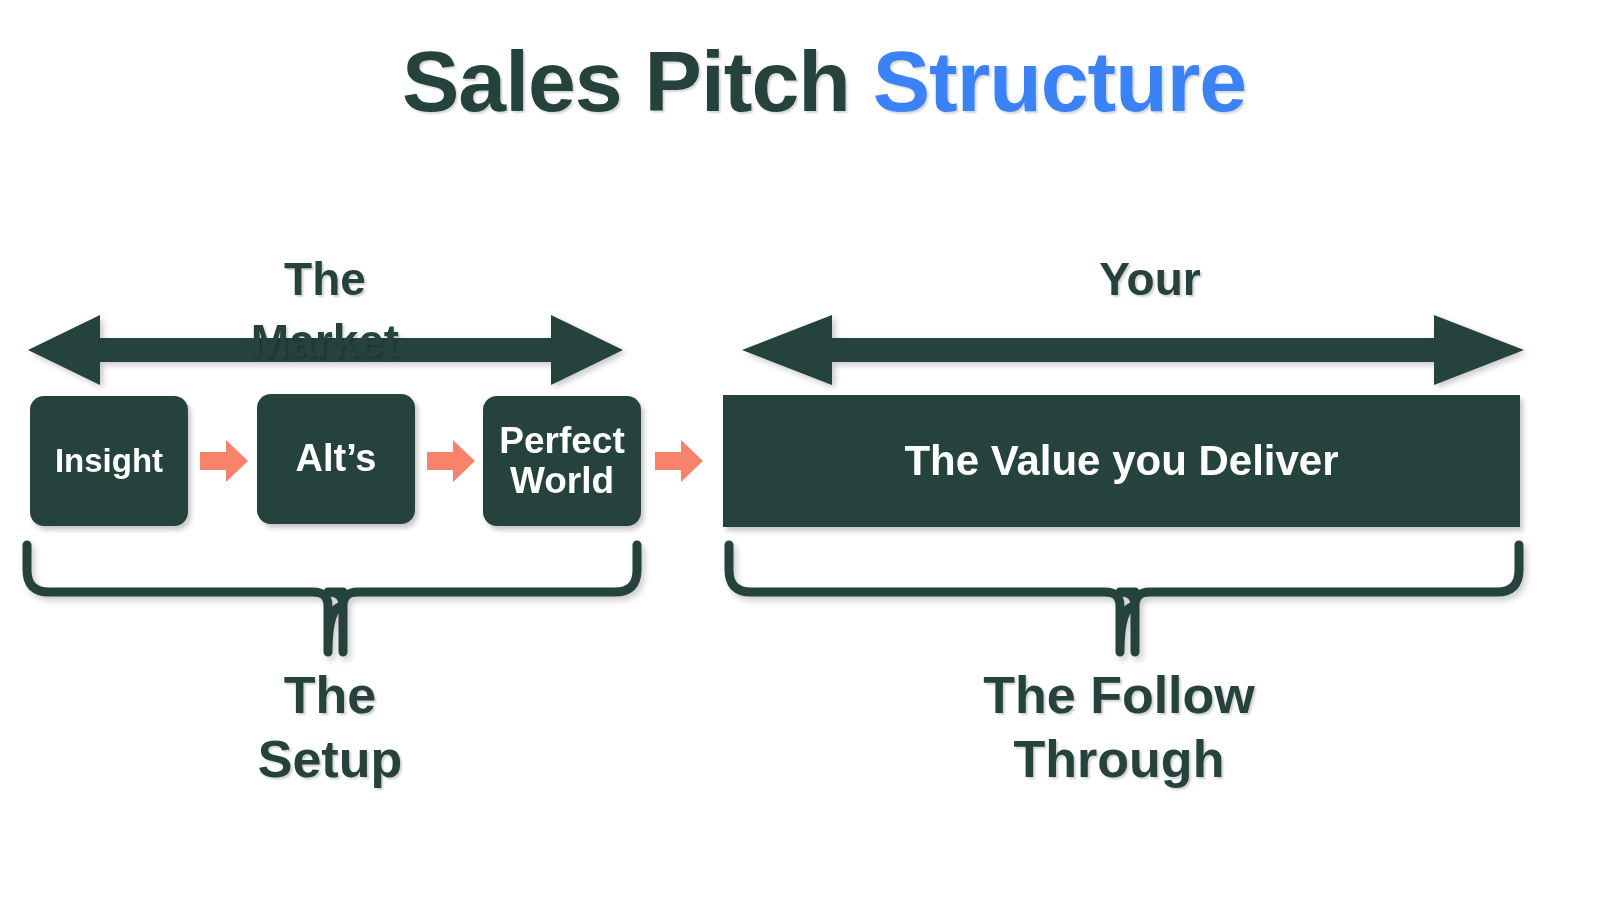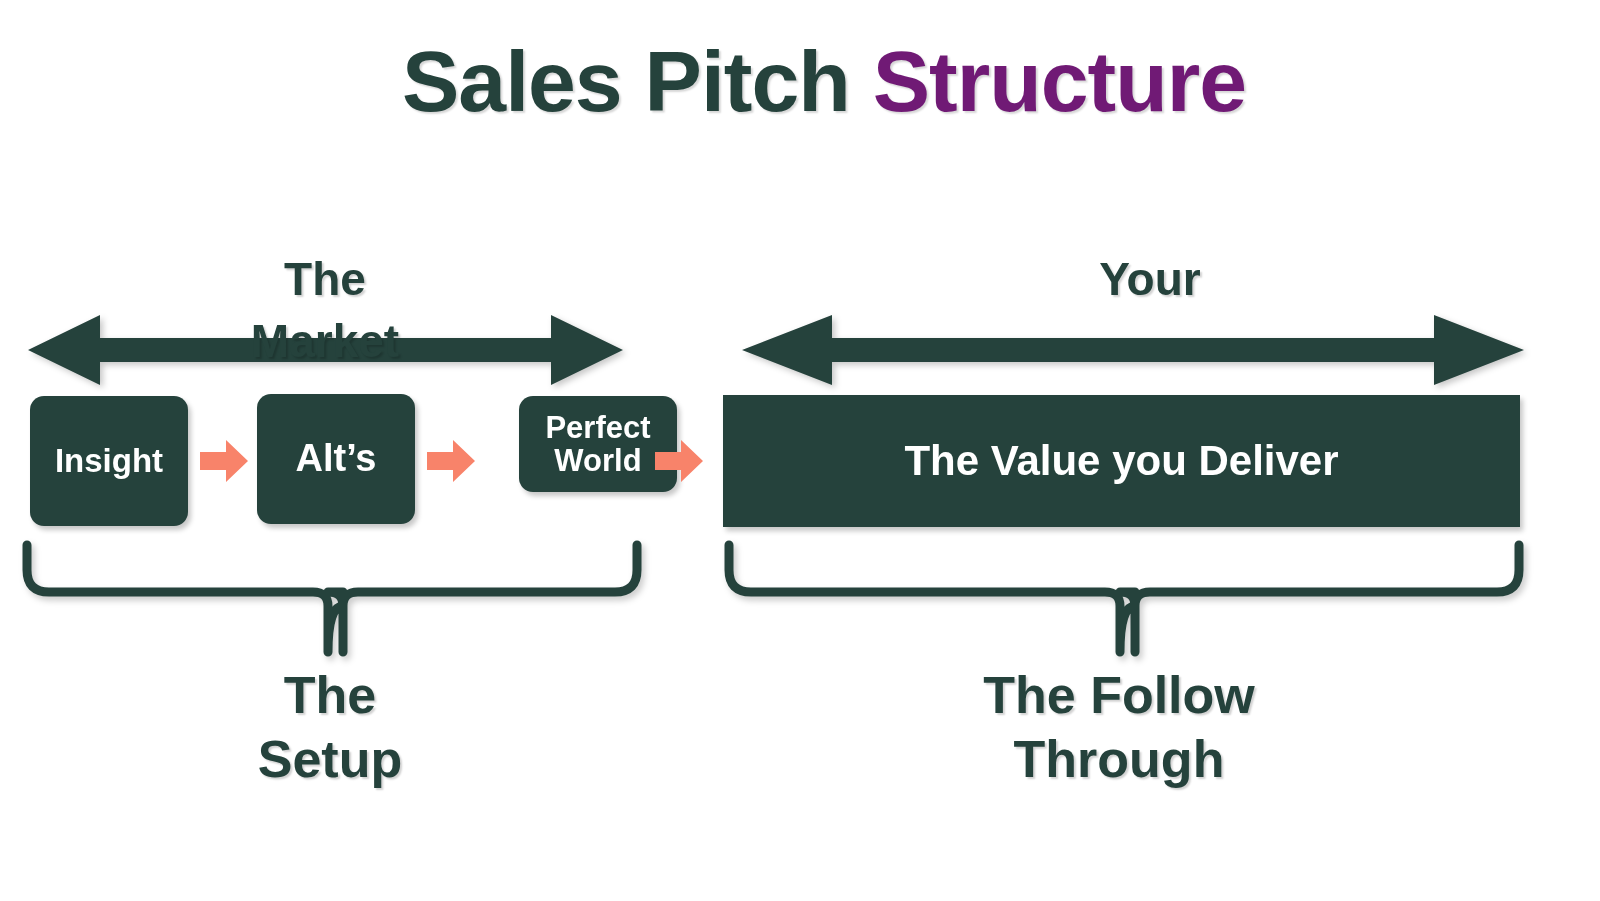--- a/index.html
+++ b/index.html
@@ -24,21 +24,21 @@
     width: 1600px;
     text-align: center;
     font-size: 86px;
     font-weight: 700;
     letter-spacing: -1px;
     line-height: 1.05;
     white-space: nowrap;
     text-shadow: 2px 2px 2px rgba(0,0,0,0.16);
   }
   #title .t-dark { color: #25423C; margin-left: 48px; }
-  #title .t-accent { color: #701a75; }
+  #title .t-accent { color: #3b82f6; }
 
   
   .band-label {
     position: absolute;
     text-align: center;
     font-size: 46px;
     font-weight: 700;
     line-height: 62px;
     color: #25423C;
     text-shadow: 2px 2px 2px rgba(0,0,0,0.18);
@@ -70,21 +70,21 @@
     justify-content: center;
     text-align: center;
     font-weight: 700;
     line-height: 1.08;
     box-shadow: 3px 4px 5px rgba(0,0,0,0.22);
     box-sizing: border-box;
     padding: 4px 10px;
   }
   #box-insight       { left: 30px;  top: 396px; width: 158px; height: 130px; font-size: 33px; }
   #box-alts          { left: 257px; top: 394px; width: 158px; height: 130px; font-size: 38px; }
-  #box-perfect-world { left: 483px; top: 396px; width: 158px; height: 96px; font-size: 31px; margin-left: 36px; }
+  #box-perfect-world { left: 483px; top: 396px; width: 158px; height: 130px; font-size: 37px; }
   #box-value         { left: 723px; top: 395px; width: 797px; height: 132px; font-size: 42px; border-radius: 0; }
 
   
   .flow-arrow {
     position: absolute;
     width: 48px;
     height: 46px;
     top: 438px;
     z-index: 3;
   }

